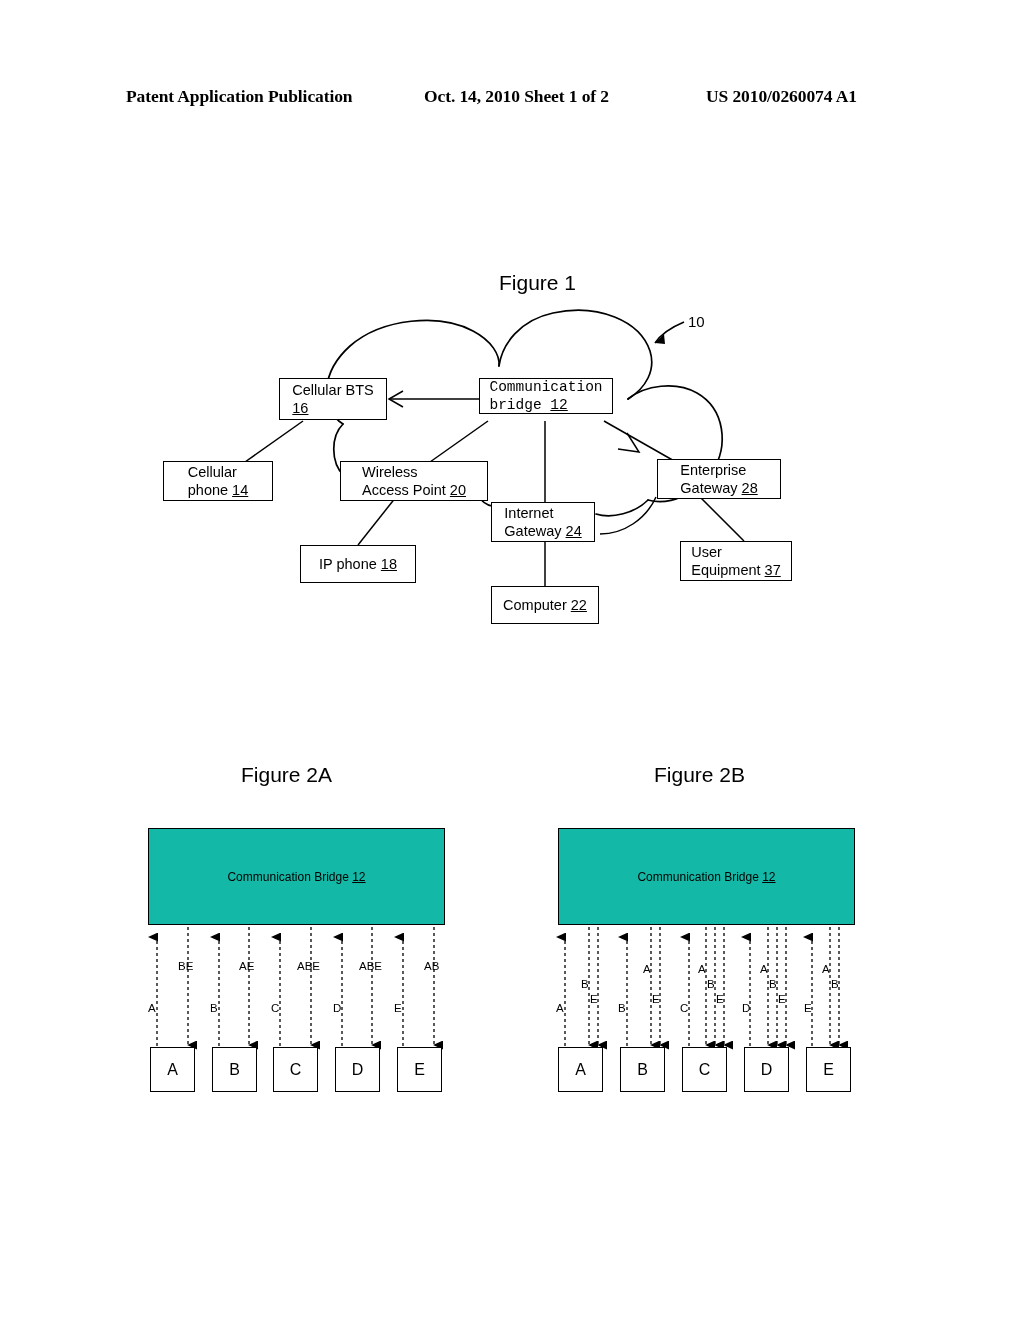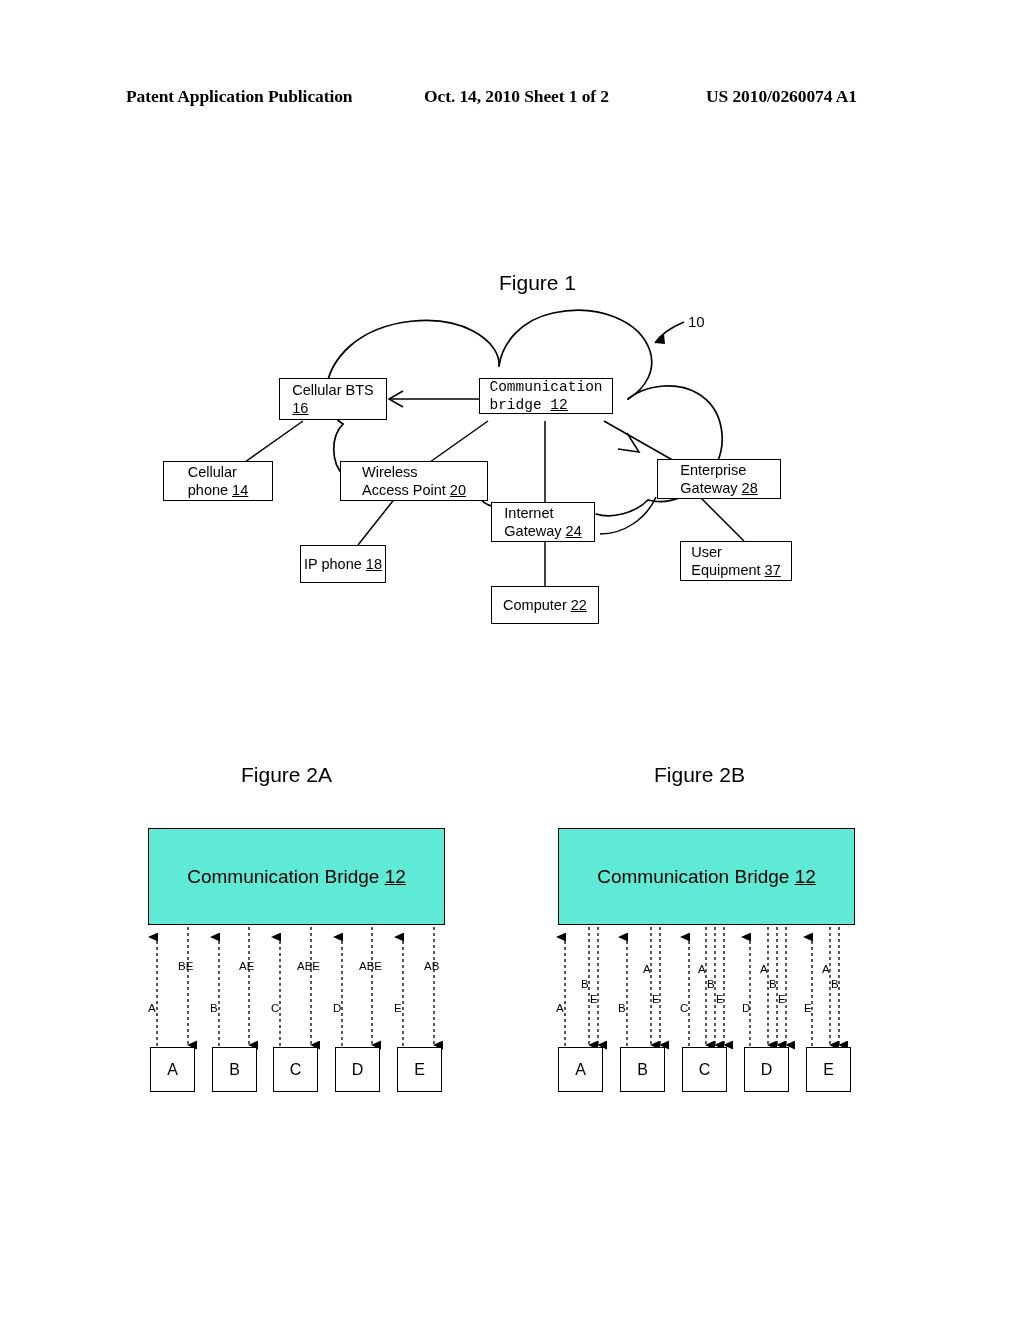--- a/index.html
+++ b/index.html
@@ -83,23 +83,23 @@
     justify-content: center;
     z-index: 5;
   }
   .nodebox .lbl { display: block; }
   .nodebox u { text-decoration: underline; }
 
   .bridgebox {
     position: absolute;
     box-sizing: border-box;
     border: 1.6px solid #000;
-    background: #5eead4;
-    font-family: "Liberation Sans", sans-serif;
-    font-size: 19px;
+    background: #14b8a6;
+    font-family: "Liberation Sans", sans-serif;
+    font-size: 12px;
     display: flex;
     align-items: center;
     justify-content: center;
     z-index: 5;
   }
 
   .letterbox {
     position: absolute;
     box-sizing: border-box;
     border: 1.5px solid #000;
@@ -285,21 +285,21 @@
 </div>
 
 <div class="nodebox" id="b-internet-gateway" style="left:491px; top:502px; width:104px; height:40px;">
   <span class="lbl">
     <span>Internet</span><br>
     <span>Gateway</span>
     <u>24</u>
   </span>
 </div>
 
-<div class="nodebox" id="b-ip-phone" style="left:300px; top:545px; width:86px; height:38px;">
+<div class="nodebox" id="b-ip-phone" style="left:300px; top:545px; width:116px; height:38px;">
   <span class="lbl">
     <span>IP phone</span>
     <u>18</u>
   </span>
 </div>
 
 <div class="nodebox" id="b-user-equipment" style="left:680px; top:541px; width:112px; height:40px;">
   <span class="lbl">
     <span>User</span><br>
     <span>Equipment</span>

